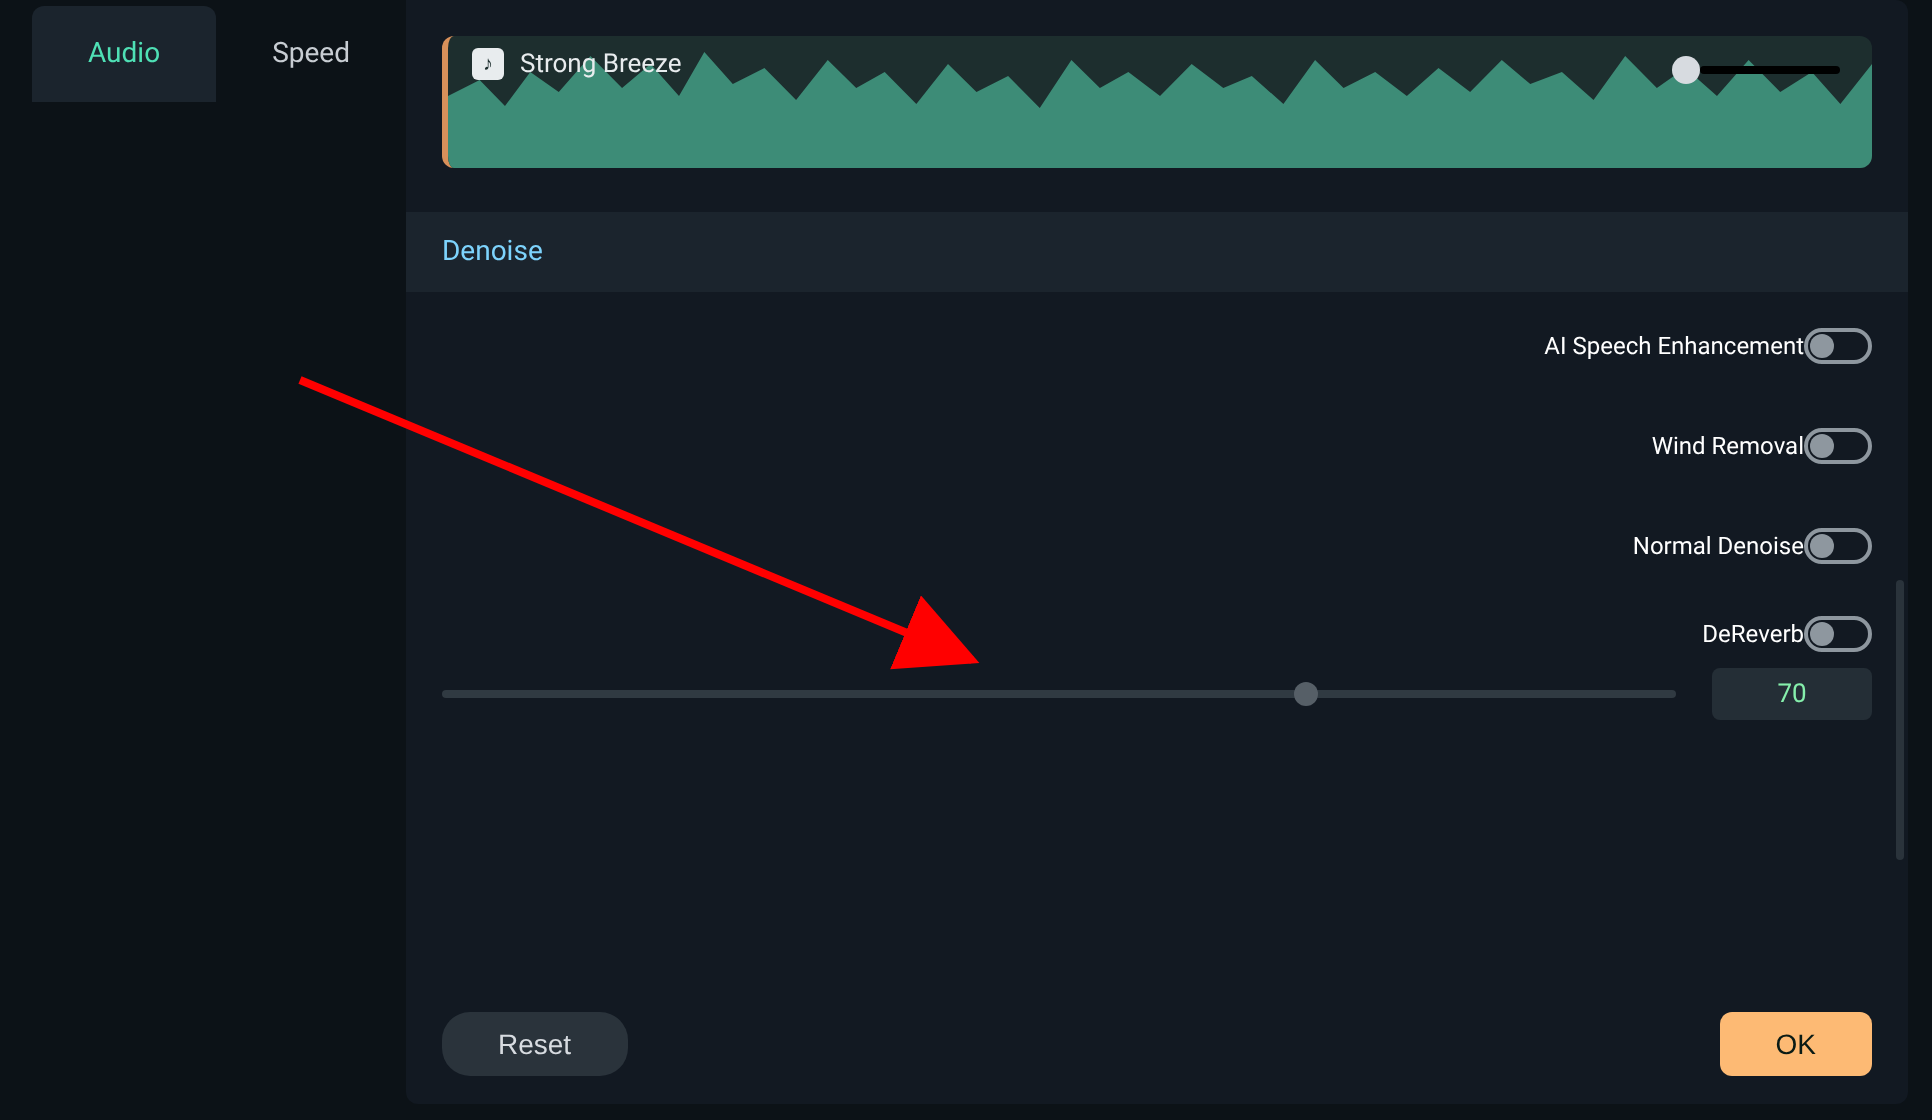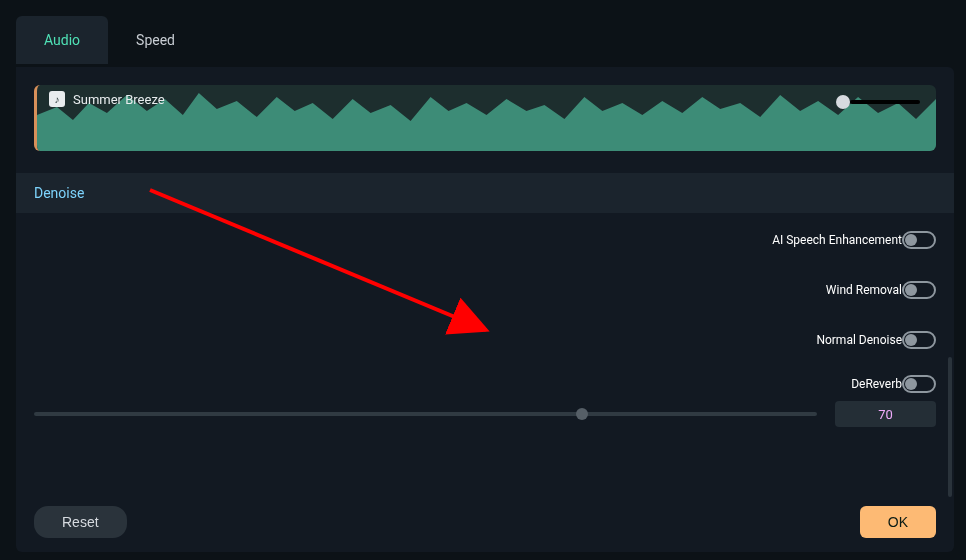--- a/index.html
+++ b/index.html
@@ -7,21 +7,21 @@
   width: 966px; height: 560px;
   background: #0c1217;
   font-family: -apple-system, "Segoe UI", Roboto, sans-serif;
   color: #c8cdd3;
   overflow: hidden;
   position: relative;
 }
 .panel {
   position: absolute;
   left: 16px; top: 0; right: 12px; bottom: 8px;
-  display: flex; flex-direction: column; margin-top: 13px;
+  display: flex; flex-direction: row;
 }
 .tabs {
   display: flex; gap: 0;
   height: 54px;
   align-items: center;
 }
 .tab {
   padding: 16px 28px;
   font-size: 14px;
   color: #c8cdd3;
@@ -110,23 +110,23 @@
 }
 .slider-labels {
   display:flex; justify-content:space-between;
   font-size:13px; color:#555e66;
   margin-bottom:10px;
 }
 .dereverb-row { display:flex; align-items:center; gap:18px; }
 .dereverb-track { flex:1; height:4px; background:#303a42; border-radius:2px; position:relative; }
 .dereverb-thumb { position:absolute; top:50%; transform:translate(-50%,-50%); width:12px; height:12px; border-radius:50%; background:#565f67; }
 .value-box {
-  background:#242e36; width:101px; height:26px;
+  background:#242e36; width:80px; height:26px;
   border-radius:4px; display:flex; align-items:center; justify-content:center;
-  font-size:13px; color:#f0abfc;
+  font-size:13px; color:#86efac;
 }
 .footer {
   position:absolute; left:18px; right:18px; bottom:14px;
   display:flex; justify-content:space-between;
 }
 .btn {
   padding:8px 28px; border:none; border-radius:6px;
   font-size:14px; cursor:pointer;
 }
 .btn-reset { background:#2a333b; color:#d7dbe0;border-radius:14px; }
@@ -148,21 +148,21 @@
   </div>
 
   <div class="content">
 
     <div class="waveform-box">
       <svg class="wave" viewBox="0 0 900 66" preserveAspectRatio="none">
         <path fill="#3d8c77" d="M0,66 L0,30 L20,22 L36,35 L52,18 L70,28 L90,10 L110,26 L128,14 L146,30 L162,8 L180,24 L200,16 L220,32 L240,12 L258,26 L276,18 L296,34 L316,14 L334,28 L354,20 L374,36 L394,12 L412,26 L430,18 L450,30 L470,14 L490,26 L508,20 L528,34 L548,12 L566,26 L586,18 L606,30 L626,16 L646,28 L666,12 L684,24 L704,18 L724,32 L744,10 L764,26 L782,16 L802,30 L822,12 L842,28 L862,18 L880,34 L900,14 L900,66 Z"></path>
       </svg>
       <div class="wf-label">
         <span class="music-icon">♪</span>
-        <span>Summer Breeze</span>
+        <span>Strong Breeze</span>
       </div>
       <div class="wf-handle">
         <div class="dot"></div>
         <div class="bar"></div>
       </div>
     </div>
 
     <div class="section-head">Denoise</div>
 
     <div class="row">

